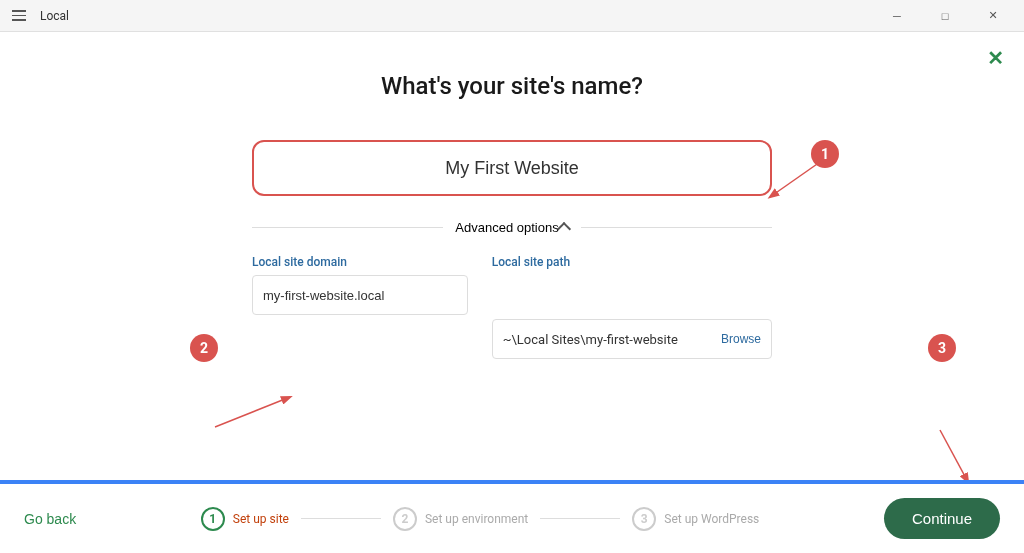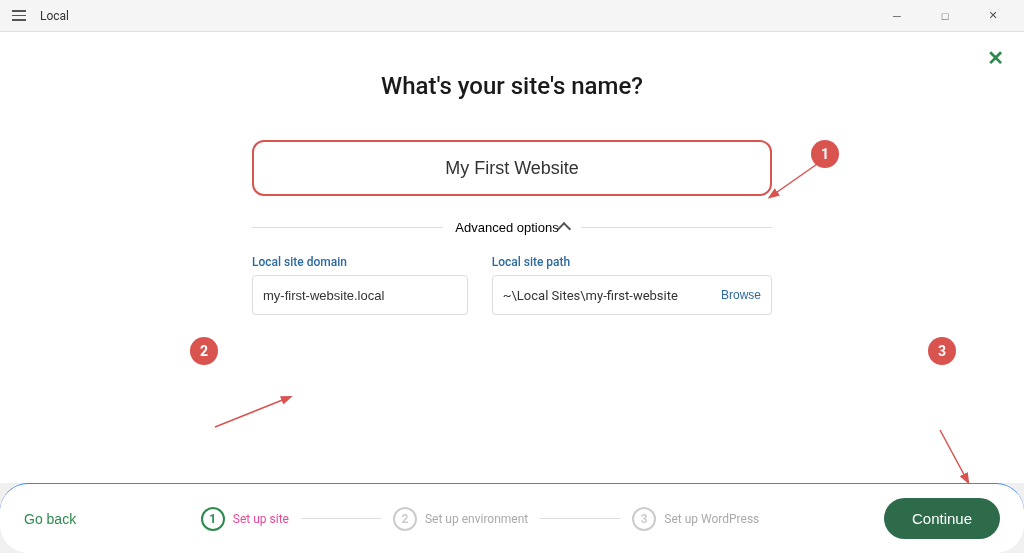--- a/index.html
+++ b/index.html
@@ -210,20 +210,21 @@
       border-radius: 4px;
       padding: 0 10px;
       font-size: 13px;
       color: #333;
       background: white;
       outline: none;
       width: 100%;
       display: flex;
       align-items: center;
       justify-content: space-between;
+      margin-top: 44px;
     }
 
     .browse-btn {
       background: transparent;
       border: none;
       color: #2d6a9f;
       font-size: 12px;
       cursor: pointer;
       font-weight: 500;
     }
@@ -249,27 +250,26 @@
 
     
     .arrow-svg {
       position: absolute;
       pointer-events: none;
     }
 
     
     .footer {
       background: white;
-      border-top: 1px solid #3b82f6;
+      border-top: 4px solid #3b82f6;
       padding: 14px 24px;
       display: flex;
       align-items: center;
       justify-content: space-between;
       flex-shrink: 0;
-      border-radius: 28px;
     }
 
     .go-back-btn {
       background: transparent;
       border: none;
       color: #2d8a4e;
       font-size: 14px;
       font-weight: 500;
       cursor: pointer;
     }
@@ -306,21 +306,21 @@
       border-color: #2d8a4e;
       color: #2d8a4e;
     }
 
     .step-label {
       font-size: 12px;
       color: #aaa;
     }
 
     .step-label.active {
-      color: #ec4899;
+      color: #c2410c;
     }
 
     .step-connector {
       width: 80px;
       height: 1px;
       background: #ddd;
       margin: 0 12px;
     }
 
     .continue-btn {

